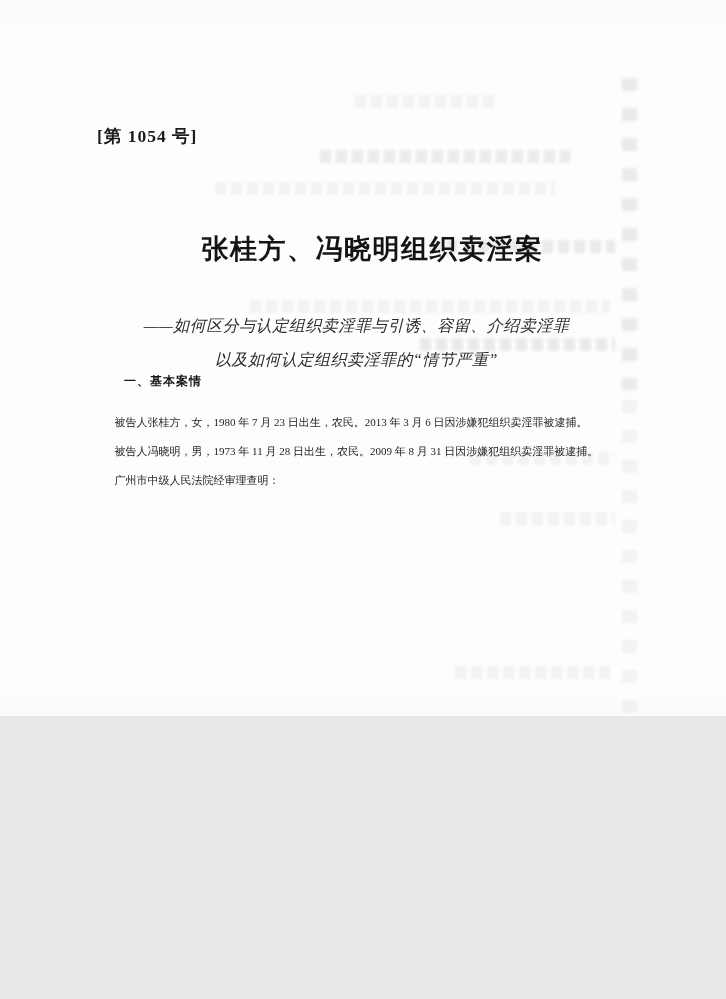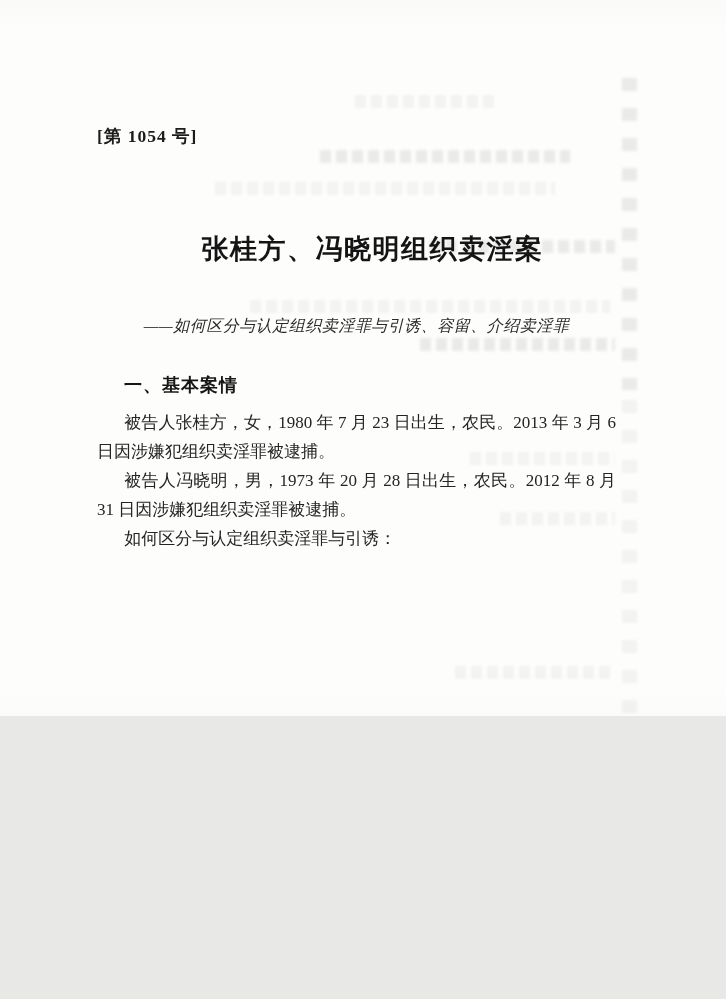--- a/index.html
+++ b/index.html
@@ -51,31 +51,31 @@
     line-height: 34px;
     color: #2a2a2a;
     letter-spacing: 0.5px;
     margin-top: 47px;
   }
   .section-heading {
     position: absolute;
     left: 124px;
     top: 373px;
     font-family: "Liberation Sans", "DejaVu Sans", sans-serif;
-    font-size: 18px;
+    font-size: 12px;
     font-weight: bold;
     letter-spacing: 1px;
     color: #161616;
   }
   .body-text {
     position: absolute;
     left: 97px;
     top: 408px;
     width: 519px;
-    font-size: 17px;
+    font-size: 11px;
     line-height: 29px;
     text-align: justify;
     color: #242424;
   }
   .body-text p {
     margin: 0;
     text-indent: 1.6em;
   }
   .page-number {
     position: absolute;
@@ -123,25 +123,26 @@
   <div class="bleed-row faint" style="left:430px; top:878px; width:185px;"></div>
   <div class="bleed-col" style="left:622px; top:78px;  height:312px;"></div>
   <div class="bleed-col faint" style="left:622px; top:400px; height:520px;"></div>
 
   <div class="case-number">[第 1054 号]</div>
 
   <h1 class="case-title" style="margin:16px;">张桂方、冯晓明组织卖淫案</h1>
 
   <div class="case-subtitle">
     <div>——如何区分与认定组织卖淫罪与引诱、容留、介绍卖淫罪</div>
+    <div>以及如何认定组织卖淫罪的“情节严重”</div>
   </div>
 
   <h2 class="section-heading" style="margin:0;">一、基本案情</h2>
 
   <div class="body-text">
     <p>被告人张桂方，女，1980 年 7 月 23 日出生，农民。2013 年 3 月 6 日因涉嫌犯组织卖淫罪被逮捕。</p>
-    <p>被告人冯晓明，男，1973 年 20 月 28 日出生，农民。2012 年 8 月 31 日因涉嫌犯组织卖淫罪被逮捕。</p>
-    <p>如何区分与认定组织卖淫罪与引诱：</p>
+    <p>被告人冯晓明，男，1973 年 11 月 28 日出生，农民。2009 年 8 月 31 日因涉嫌犯组织卖淫罪被逮捕。</p>
+    <p>广州市中级人民法院经审理查明：</p>
   </div>
 
   <div class="page-number">134</div>
 
 </div>
 
 </body></html>

